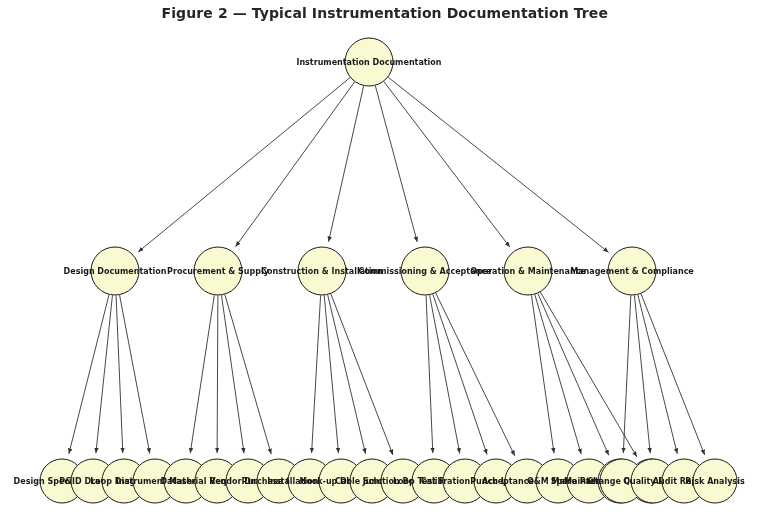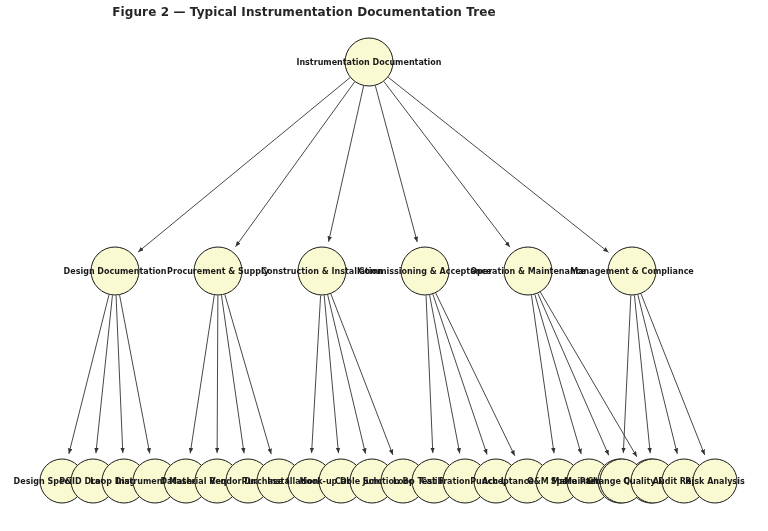--- a/index.html
+++ b/index.html
@@ -18,22 +18,22 @@
     position: absolute;
     left: 0; top: 0;
     width: 768px;
     height: 531px;
   }
   .fig-title {
     position: absolute;
     left: 0;
     top: 5px;
     width: 608px;
-    text-align: center;
-    font-size: 12px;
+    text-align: right;
+    font-size: 14px;
     font-weight: bold;
     color: #262626;
     letter-spacing: 0.1px;
     font-family: "DejaVu Sans", sans-serif;
   }
   svg.tree-canvas {
     position: absolute;
     left: 0;
     top: 0;
     width: 768px;

